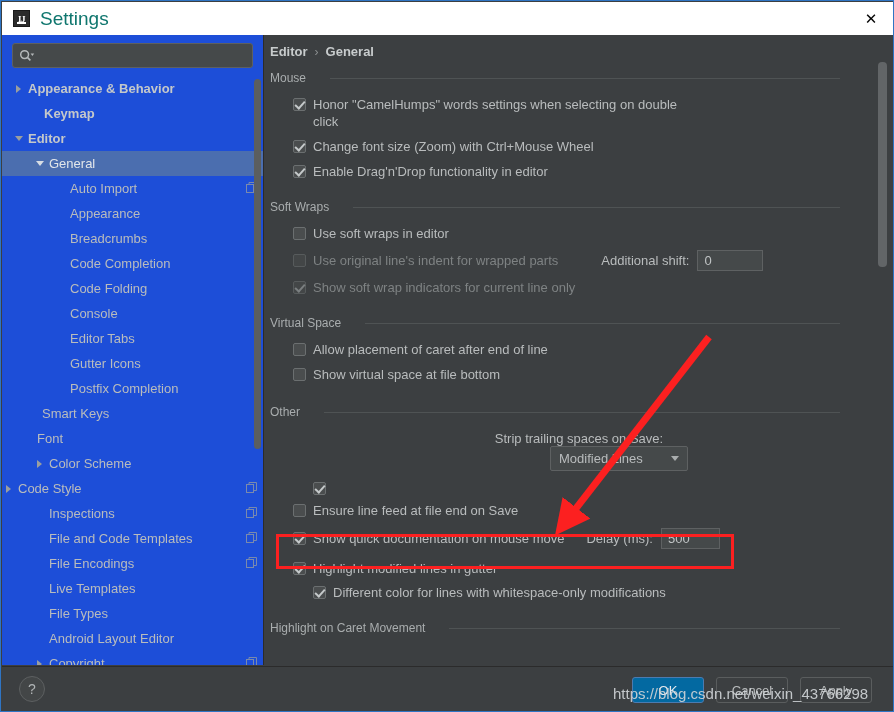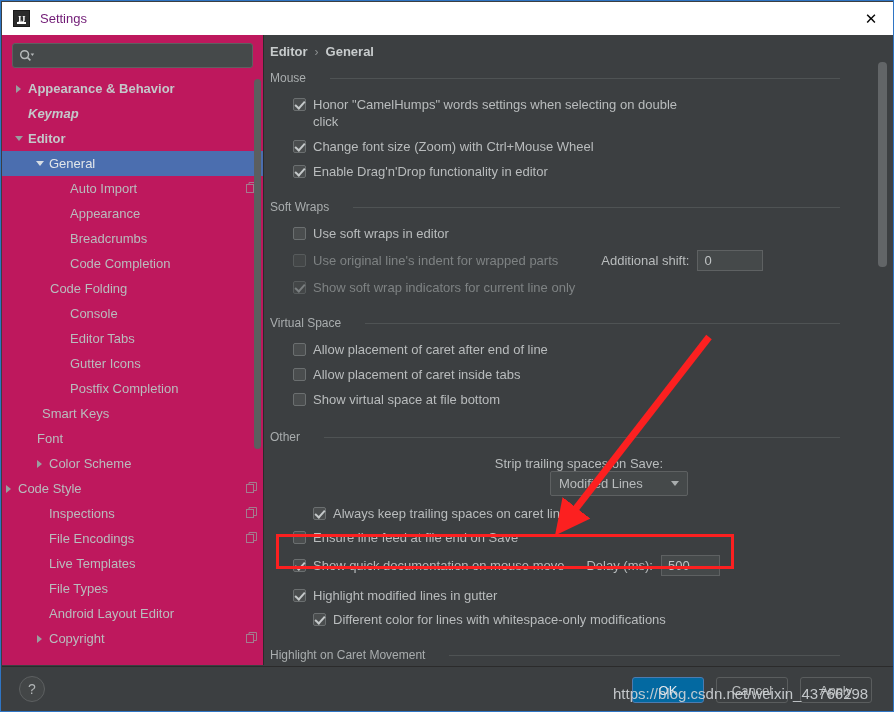--- a/index.html
+++ b/index.html
@@ -37,36 +37,36 @@
     font-family: "Liberation Serif", serif;
     position: relative;
   }
   .ij-logo::after {
     content: ""; position: absolute;
     bottom: 2px; left: 3px; right: 3px; height: 2px;
     background: #ffffff;
   }
   .title-text {
     margin-left: 10px;
-    font-size: 13px;
-    color: #701a75;
+    font-size: 19px;
+    color: #0f766e;
   }
   .close-btn {
     position: absolute; right: 0; top: 0;
     width: 46px; height: 33px;
     display: flex; align-items: center; justify-content: center;
     color: #000; font-size: 15px;
     cursor: pointer;
   }
 
   
   .sidebar {
     position: absolute; left: 1px; top: 34px;
     width: 262px; height: 630px;
-    background: #be185d;
+    background: #1d4ed8;
     border-right: 1px solid #2b2b2b;
     overflow: hidden;
   }
   .search-wrap { padding: 8px 10px 6px 10px; }
   .search-box {
     height: 25px;
     background: #45494a;
     border: 1px solid #5e6060;
     border-radius: 3px;
     display: flex; align-items: center;
@@ -298,21 +298,21 @@
         <input class="search-input" type="text" value="" placeholder="" style="">
       </div>
     </div>
     <div class="tree" id="tree">
         <div class="tree-row bold" style="padding-left: 10px;">
           <span class="tw">
             <span class="arrow-right"></span>
           </span>
           <span class="tree-label">Appearance &amp; Behavior</span>
         </div>
-        <div class="tree-row bold" style="padding-left: 10px; font-style: italic;">
+        <div class="tree-row bold" style="padding-left: 26px;">
           <span class="tw none"></span>
           <span class="tree-label">Keymap</span>
         </div>
         <div class="tree-row bold" style="padding-left: 10px;">
           <span class="tw">
             <span class="arrow-down"></span>
           </span>
           <span class="tree-label">Editor</span>
         </div>
         <div class="tree-row sel" style="padding-left: 31px;">
@@ -334,21 +334,21 @@
           <span class="tree-label">Appearance</span>
         </div>
         <div class="tree-row" style="padding-left: 52px;">
           <span class="tw none"></span>
           <span class="tree-label">Breadcrumbs</span>
         </div>
         <div class="tree-row" style="padding-left: 52px;">
           <span class="tw none"></span>
           <span class="tree-label">Code Completion</span>
         </div>
-        <div class="tree-row" style="padding-left: 32px; align-items: center;">
+        <div class="tree-row" style="padding-left: 52px; align-items: center;">
           <span class="tw none"></span>
           <span class="tree-label">Code Folding</span>
         </div>
         <div class="tree-row" style="padding-left: 52px;">
           <span class="tw none"></span>
           <span class="tree-label">Console</span>
         </div>
         <div class="tree-row" style="padding-left: 52px;">
           <span class="tw none"></span>
           <span class="tree-label">Editor Tabs</span>
@@ -388,20 +388,28 @@
         <div class="tree-row" style="padding-left: 31px;">
           <span class="tw none"></span>
           <span class="tree-label">Inspections</span>
           <span class="copy-icon"><svg width="11" height="11" viewBox="0 0 11 11">
               <rect x="0.5" y="2.5" width="7" height="8" fill="none" stroke="#9a9e9f"></rect>
               <path d="M3 2.5 V0.5 H10.5 V8.5 H7.5" fill="none" stroke="#9a9e9f"></path>
             </svg></span>
         </div>
         <div class="tree-row" style="padding-left: 31px;">
           <span class="tw none"></span>
+          <span class="tree-label">File and Code Templates</span>
+          <span class="copy-icon"><svg width="11" height="11" viewBox="0 0 11 11">
+              <rect x="0.5" y="2.5" width="7" height="8" fill="none" stroke="#9a9e9f"></rect>
+              <path d="M3 2.5 V0.5 H10.5 V8.5 H7.5" fill="none" stroke="#9a9e9f"></path>
+            </svg></span>
+        </div>
+        <div class="tree-row" style="padding-left: 31px;">
+          <span class="tw none"></span>
           <span class="tree-label">File Encodings</span>
           <span class="copy-icon"><svg width="11" height="11" viewBox="0 0 11 11">
               <rect x="0.5" y="2.5" width="7" height="8" fill="none" stroke="#9a9e9f"></rect>
               <path d="M3 2.5 V0.5 H10.5 V8.5 H7.5" fill="none" stroke="#9a9e9f"></path>
             </svg></span>
         </div>
         <div class="tree-row" style="padding-left: 31px;">
           <span class="tw none"></span>
           <span class="tree-label">Live Templates</span>
         </div>
@@ -485,43 +493,38 @@
         <span>Virtual Space</span>
         <span class="line"></span>
       </div>
 
       <div class="opt" style="margin-top:11px">
         <span class="cb"></span>
         <span>Allow placement of caret after end of line</span>
       </div>
       <div class="opt" style="margin-top:8px">
         <span class="cb"></span>
-        <span>Allow placement of caret inside tabs</span>
-      </div>
-      <div class="opt" style="margin-top:8px">
-        <span class="cb"></span>
         <span>Show virtual space at file bottom</span>
       </div>
 
       <div class="group-head" style="margin-top:22px">
         <span>Other</span>
         <span class="line"></span>
       </div>
 
       <div style="display:flex; align-items:center; margin-top:12px;flex-direction:column;">
         <span class="fld-label" style="margin-left:28px">Strip trailing spaces on Save:</span>
         <div class="combo" style="width:138px; margin-left:108px;">
           <span class="cv">Modified Lines</span>
           <span class="chev"></span>
         </div>
       </div>
 
       <div class="opt i2" style="margin-top:9px">
         <span class="cb on"></span>
-        <span>Always keep trailing spaces on caret line</span>
       </div>
       <div class="opt" style="margin-top:7px">
         <span class="cb"></span>
         <span>Ensure line feed at file end on Save</span>
       </div>
 
       <div style="display:flex; align-items:center; margin-top:9px;">
         <div class="opt" style="margin-left:28px">
           <span class="cb on"></span>
           <span>Show quick documentation on mouse move</span>

